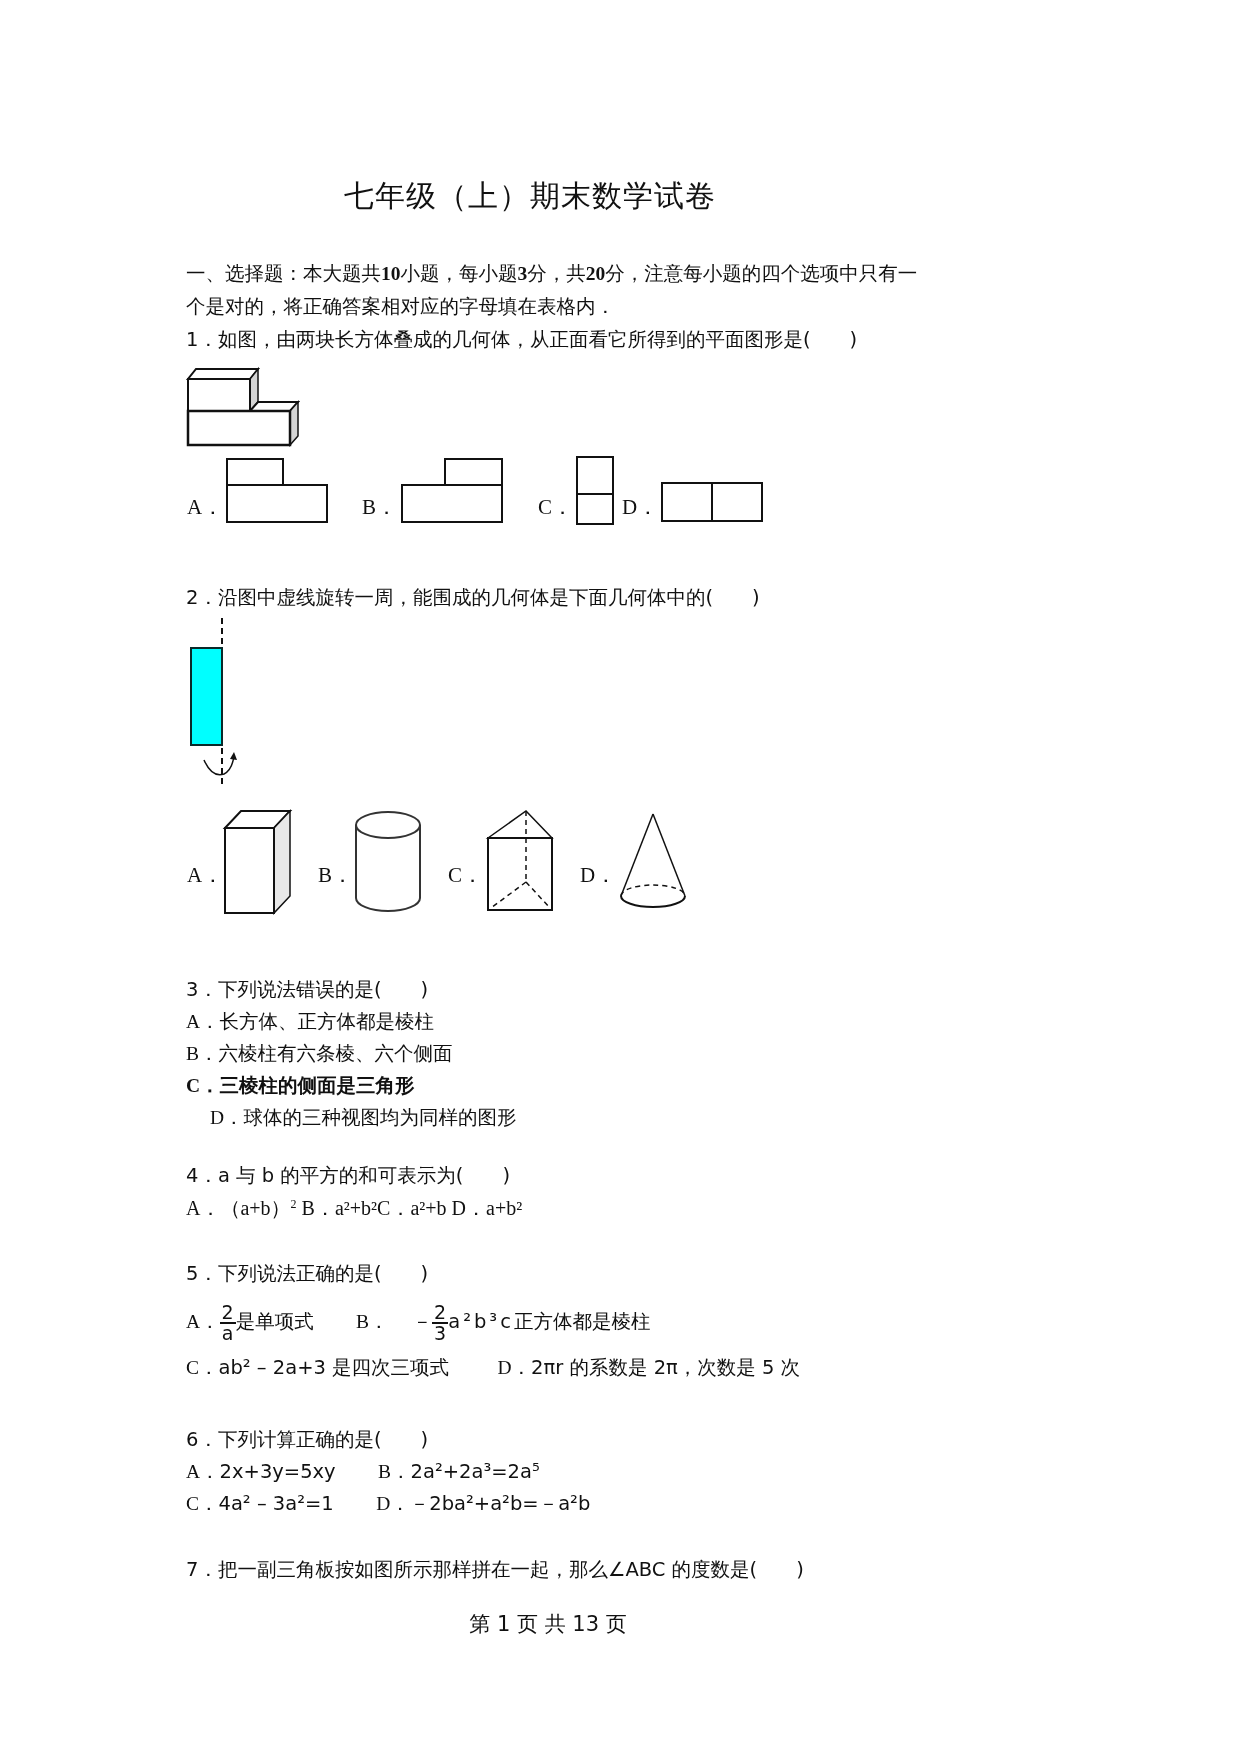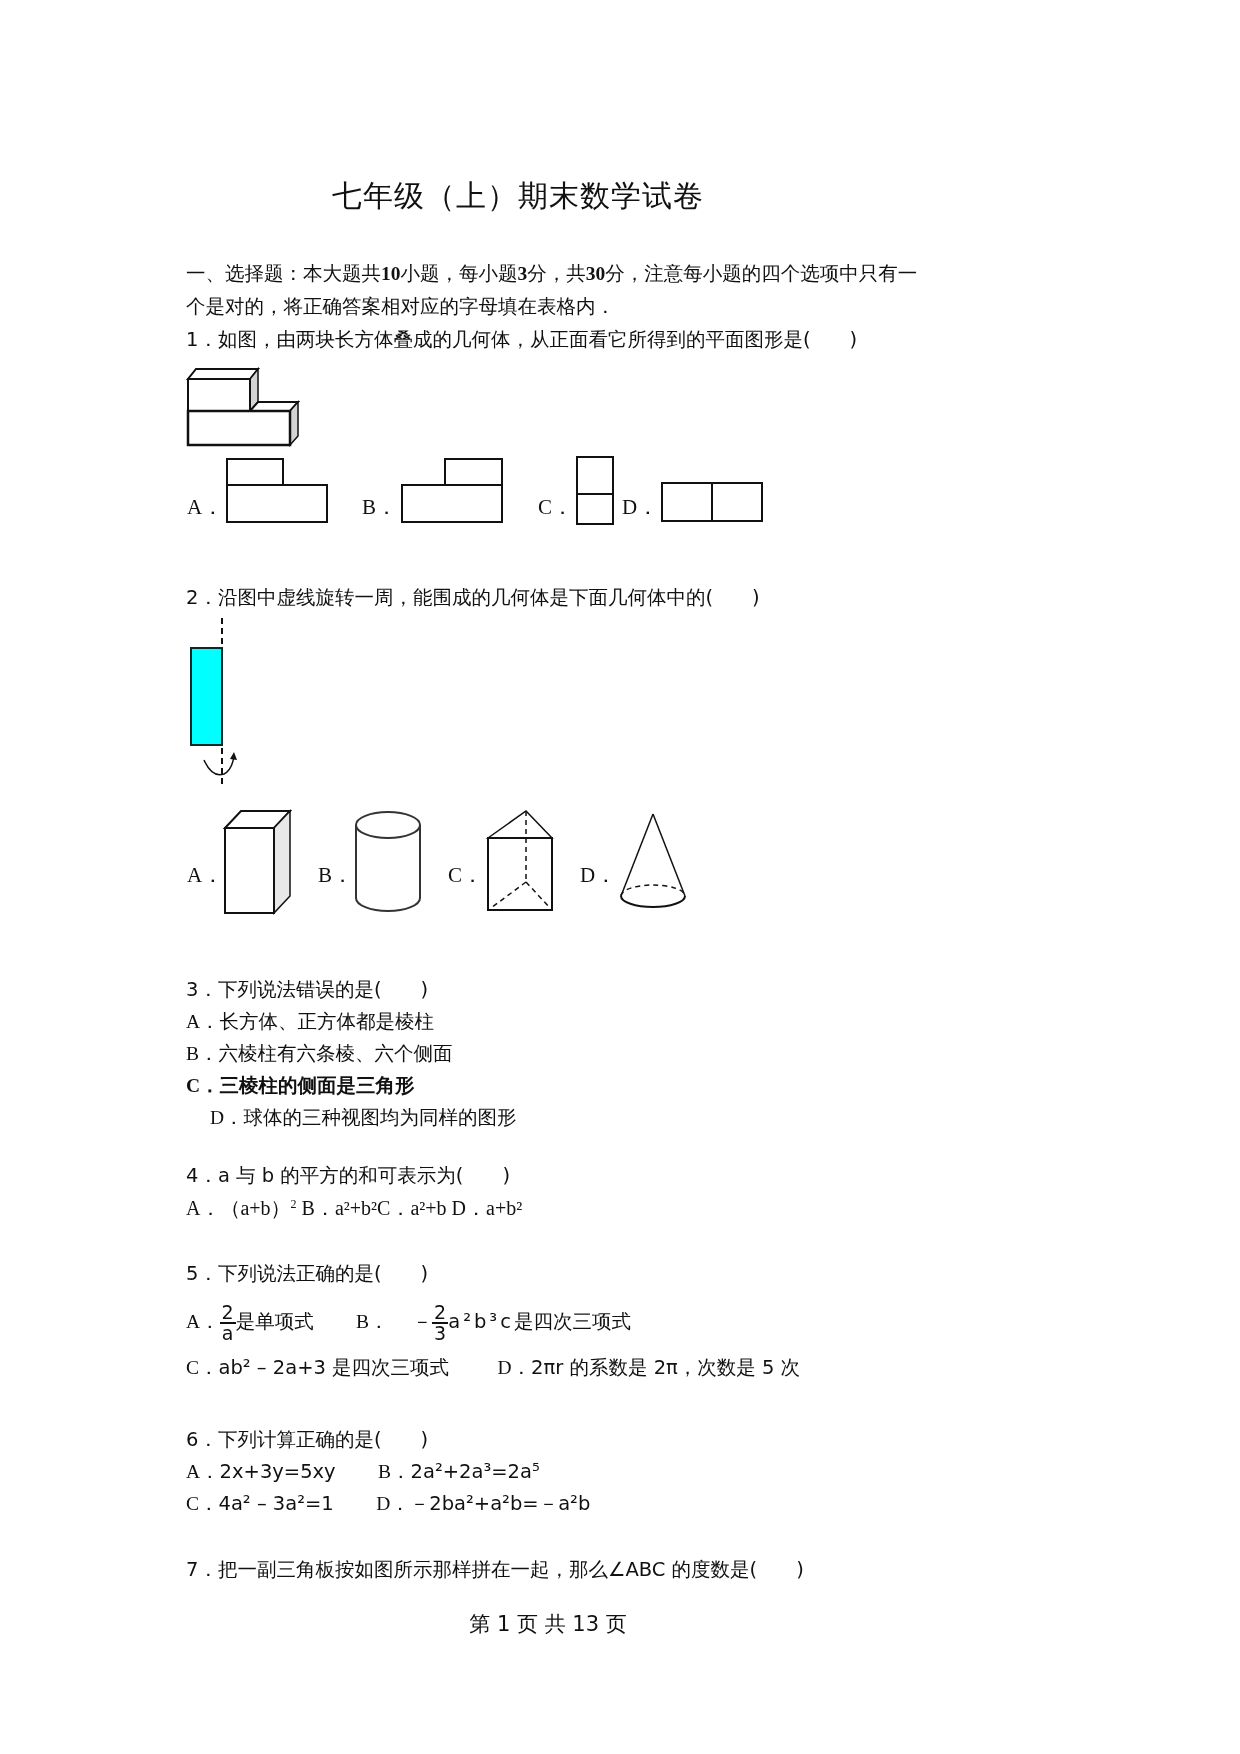--- a/index.html
+++ b/index.html
@@ -1,37 +1,37 @@
 <!DOCTYPE html>
 <html><head>
 <meta charset="utf-8">
 <style>
   html, body { margin:0; padding:0; background:#ffffff; }
   body { width:1240px; height:1754px; position:relative; overflow:hidden;
          font-family:"DejaVu Sans", "Liberation Sans", sans-serif; color:#111; }
   .abs { position:absolute; }
-  .title { left:0; width:1036px; top:176px; text-align:center; font-size:30px; letter-spacing:1px; }
+  .title { left:0; width:1036px; top:176px; text-align:center; font-size:30px; letter-spacing:1px;padding-left:12px; }
   .txt { font-size:19.5px; white-space:nowrap; line-height:24px; }
   .ser { font-family:"Liberation Serif", "DejaVu Serif", serif; }
   b.num { font-family:"Liberation Serif", serif; font-weight:bold; }
   sup { font-size:12px; vertical-align:7px; line-height:0; }
   .lbl { font-family:"Liberation Serif", "DejaVu Serif", serif; font-size:21px; }
   svg { position:absolute; overflow:visible; }
   .frac { display:inline-block; vertical-align:middle; text-align:center; font-size:19px; line-height:19px; font-family:"DejaVu Sans", sans-serif; }
   .frac .n { display:block; border-bottom:2px solid #111; padding:0 2px; }
   .frac .d { display:block; }
   .footer { left:0; width:1096px; top:1610px; text-align:center; font-size:21px; }
 </style>
 </head>
 <body>
 
 <div class="abs title">七年级（上）期末数学试卷</div>
 
 <div class="abs txt" style="left:186px; top:262px;">
-  <span>一、选择题：本大题共</span><b class="num">10</b><span>小题，每小题</span><b class="num">3</b><span>分，共</span><b class="num">30</b><span>分，注意每小题的四个选项中只有一</span>
+  <span>一、选择题：本大题共</span><b class="num">10</b><span>小题，每小题</span><b class="num">3</b><span>分，共</span><b class="num">20</b><span>分，注意每小题的四个选项中只有一</span>
 </div>
 <div class="abs txt" style="left:186px; top:295px;">个是对的，将正确答案相对应的字母填在表格内．</div>
 
 <div class="abs txt" style="left:186px; top:328px;">1．如图，由两块长方体叠成的几何体，从正面看它所得到的平面图形是(　　)</div>
 
 <svg style="left:188px; top:364px;" width="115" height="85" viewBox="0 0 115 85">
 
   <polygon points="8,5 70,5 62,15 0,15" fill="#fff" stroke="#111" stroke-width="2"></polygon>
   <polygon points="62,15 70,5 70,38 62,47" fill="#d4d4d4" stroke="#111" stroke-width="1.5"></polygon>
   <rect x="0" y="15" width="62" height="32" fill="#fff" stroke="#111" stroke-width="2"></rect>
@@ -116,21 +116,21 @@
 <div class="abs txt ser" style="left:186px; top:1196px; font-size:20px;">
   <span><span>A．</span><span>（a+b）</span><sup>2</sup></span>
   <span><span>B．</span><span>a²+b²</span></span><span><span>C．</span><span>a²+b</span></span>
   <span><span>D．</span><span>a+b²</span></span>
 </div>
 
 <div class="abs txt" style="left:186px; top:1262px;">5．下列说法正确的是(　　)</div>
 <div class="abs txt" style="left:186px; top:1300px; line-height:44px;">
   <span><span class="ser">A．</span><span class="frac"><span class="n">2</span><span class="d">a</span></span><span>是单项式</span></span>
   <span style="display:inline-block; width:30px;"></span>
-  <span><span class="ser">B．</span><span style="display:inline-block;width:24px;"></span><span>－</span><span class="frac"><span class="n">2</span><span class="d">3</span></span><span style="letter-spacing:3px;margin-top:32px;">a²b³c</span><span>是四次三项式</span></span>
+  <span><span class="ser">B．</span><span style="display:inline-block;width:24px;"></span><span>－</span><span class="frac"><span class="n">2</span><span class="d">3</span></span><span style="letter-spacing:3px;margin-top:32px;">a²b³c</span><span>正方体都是棱柱</span></span>
 </div>
 <div class="abs txt" style="left:186px; top:1356px;">
   <span><span class="ser">C．</span><span>ab² – 2a+3 是四次三项式</span></span>
   <span style="display:inline-block; width:36px;"></span>
   <span><span class="ser">D．</span><span>2πr 的系数是 2π，次数是 5 次</span></span>
 </div>
 
 <div class="abs txt" style="left:186px; top:1428px;">6．下列计算正确的是(　　)</div>
 <div class="abs txt" style="left:186px; top:1460px;">
   <span><span class="ser">A．</span><span>2x+3y=5xy</span></span>

